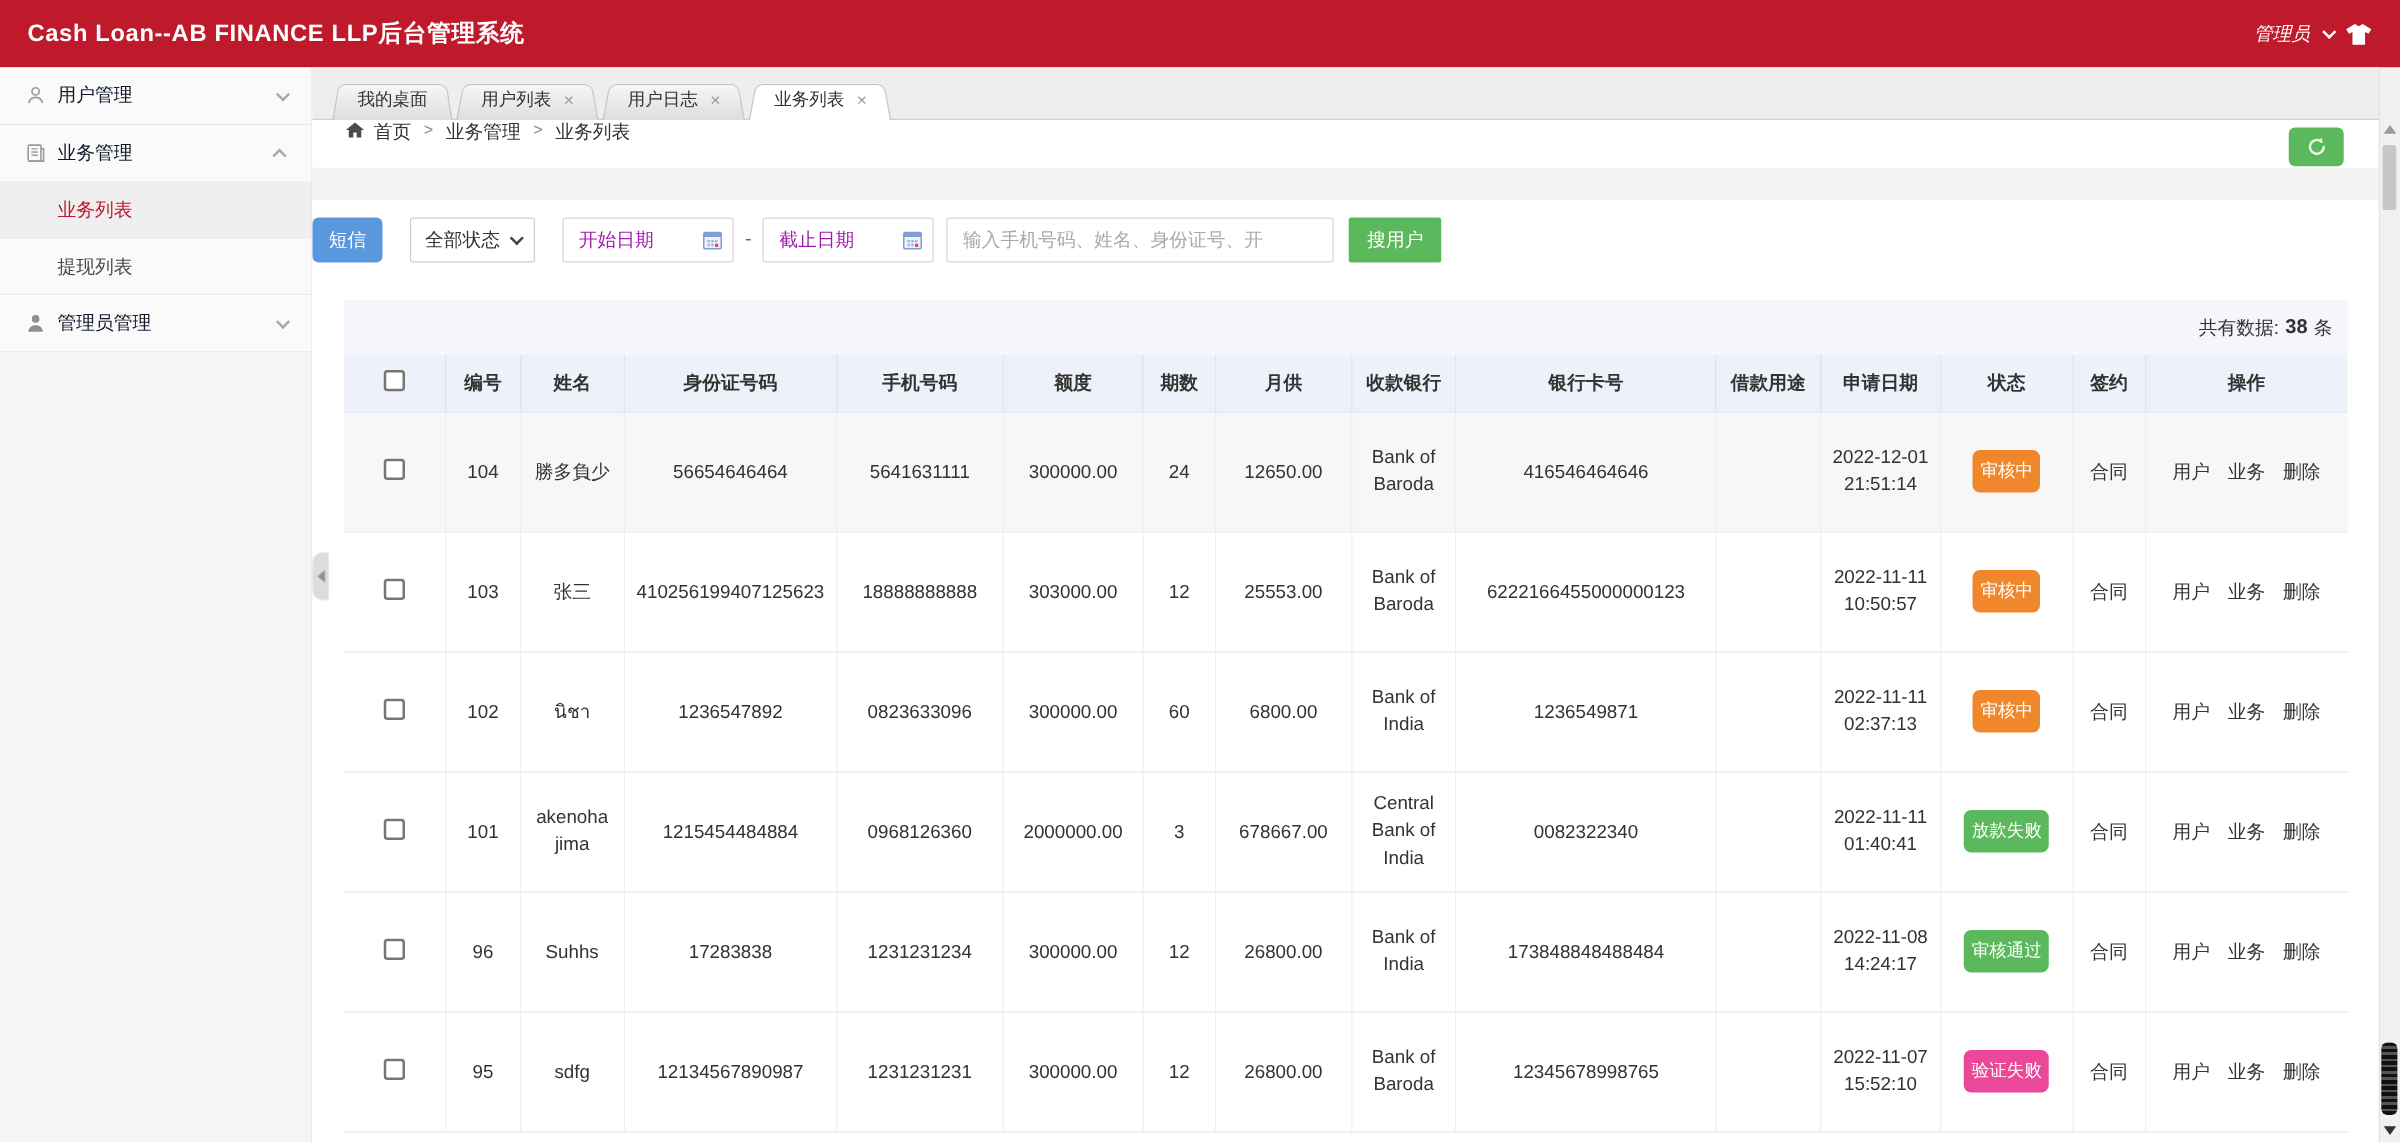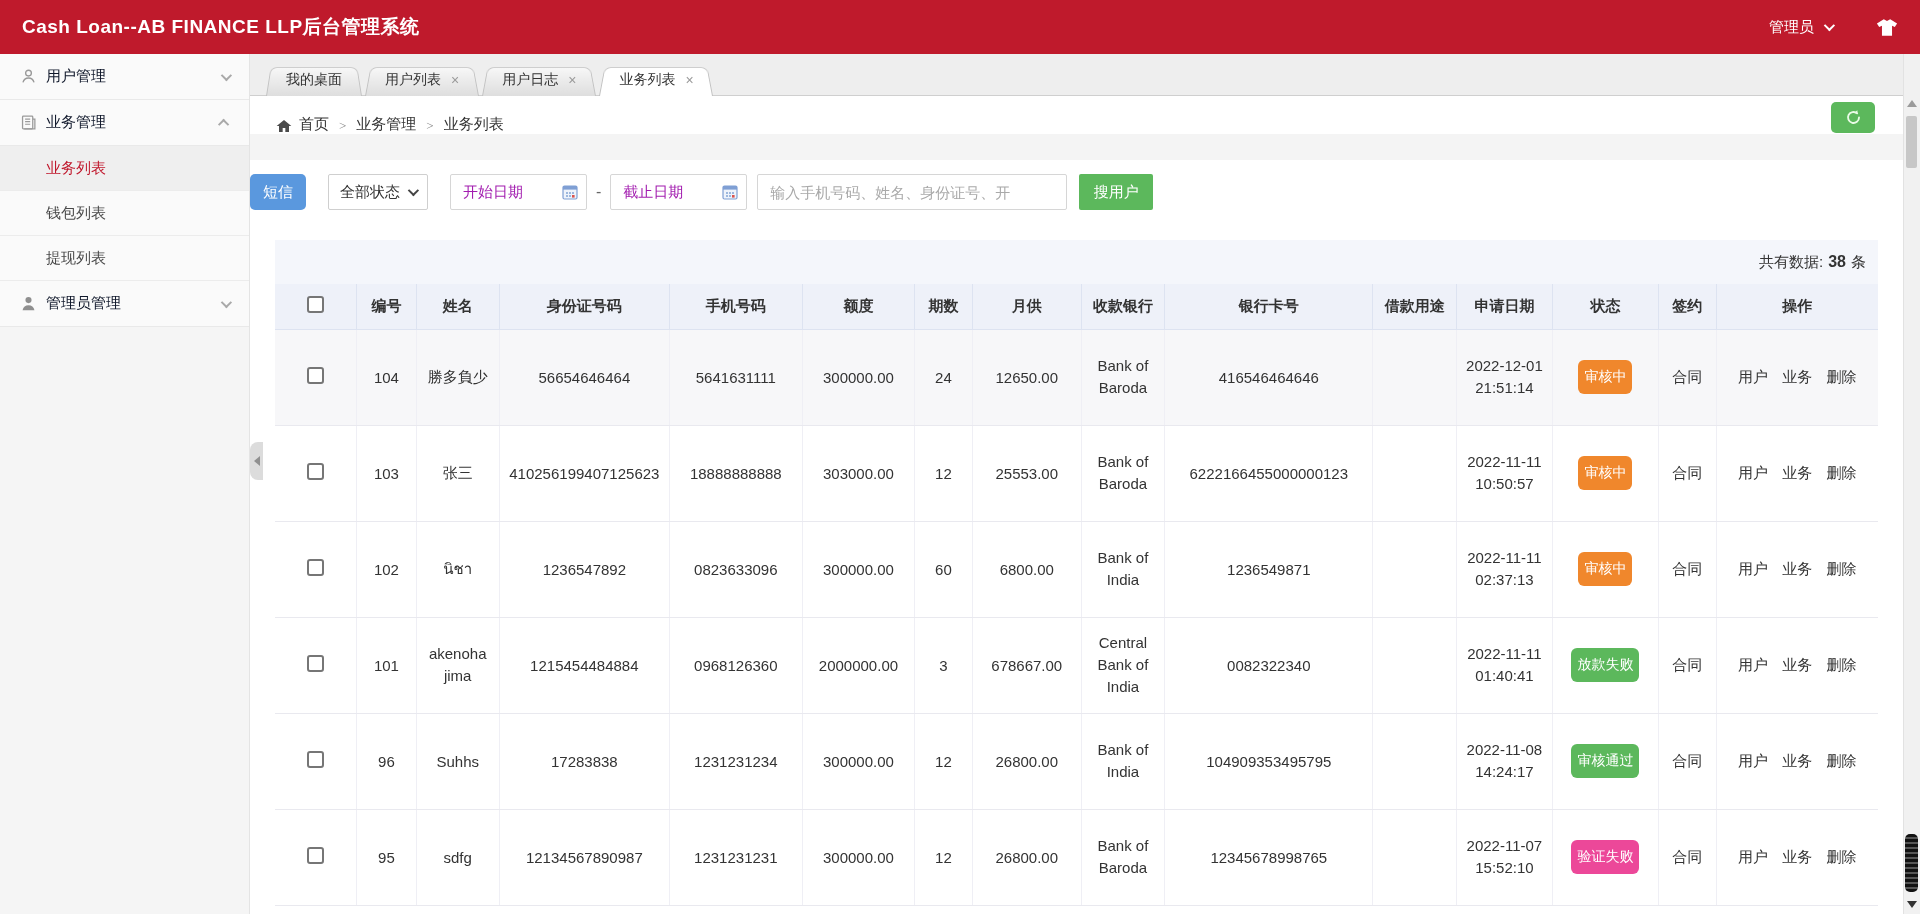--- a/index.html
+++ b/index.html
@@ -3,21 +3,21 @@
 <meta charset="utf-8">
 <style>
   * { margin:0; padding:0; box-sizing:border-box; }
   html,body { width:1920px; height:914px; overflow:hidden;
     font-family:"Liberation Sans","DejaVu Sans",sans-serif; background:#fff; }
 
   
   .topbar { height:54px; background:#bf1a2c; display:flex; align-items:center;
     padding:0 22px; color:#fff; }
   .app-title { font-size:19px; font-weight:bold; letter-spacing:0.5px; }
-  .topbar-right { margin-left:auto; display:flex; align-items:center; gap:44px; }
+  .topbar-right { margin-left:auto; display:flex; align-items:center; gap:10px;font-style:italic; }
   .user-menu { display:flex; align-items:center; gap:10px; font-size:15px; cursor:pointer; }
   .chev { display:inline-block; width:8px; height:8px; border-right:2px solid currentColor;
     border-bottom:2px solid currentColor; }
   .chev.down { transform:rotate(45deg) translateY(-2px); }
   .chev.up   { transform:rotate(-135deg) translateY(-2px); }
 
   
   .main { display:flex; height:860px; }
   .sidebar { width:250px; background:#f5f5f5; border-right:1px solid #e4e4e4; }
   .content { flex:1; position:relative; background:#fff; display:flex; flex-direction:column; }
@@ -39,22 +39,22 @@
     padding:0 20px; margin-right:3px; font-size:14px; color:#333; cursor:pointer; }
   .tab::before { content:""; position:absolute; left:0; right:0; top:0; bottom:-1px;
     background:linear-gradient(#f7f7f7,#dedede); border:1px solid #c3c3c3;
     border-bottom:none; border-radius:7px 7px 0 0;
     transform:perspective(26px) rotateX(5deg); transform-origin:bottom; }
   .tab > * { position:relative; z-index:1; }
   .tab.active::before { background:#fff; }
   .tab-close { margin-left:10px; color:#9a9a9a; font-size:14px; line-height:1; }
 
   
-  .crumb-row { height:38px; display:flex; align-items:flex-end; padding-left:26px;
-    font-size:15px; color:#333; background:#fff; position:relative;font-family:Liberation Serif, serif; }
+  .crumb-row { height:38px; display:flex; align-items:flex-start; padding-left:26px;
+    font-size:15px; color:#333; background:#fff; position:relative; }
   .crumb-row .sep { margin:0 10px; color:#888; font-size:13px; }
   .home-ic { width:16px; height:16px; margin-right:7px; }
   .refresh-btn { position:absolute; right:28px; top:6px; width:44px; height:31px;
     background:#5cb85c; border:none; border-radius:5px; cursor:pointer;
     display:flex; align-items:center; justify-content:center; }
   .gray-band { height:26px; background:#f4f4f4; }
 
   
   .page-body { flex:1; background:#fff; }
   .filter-row { margin-top:14px; display:flex; 
@@ -155,23 +155,20 @@
       <svg class="micon" viewBox="0 0 20 20">
           <rect x="3" y="2.5" width="12" height="15" rx="1" fill="none" stroke="#9a9a9a" stroke-width="1.5"></rect>
           <path d="M15 6h2.5v11.5H5" fill="none" stroke="#9a9a9a" stroke-width="1.5"></path>
           <path d="M6 6h6 M6 9h6 M6 12h6" stroke="#9a9a9a" stroke-width="1.3"></path>
         </svg>
       <span>业务管理</span>
       <span class="chev up mchev"></span>
     </div>
     <div class="sub-item active">
       <span>业务列表</span>
-    </div>
-    <div class="sub-item">
-      <span>钱包列表</span>
     </div>
     <div class="sub-item">
       <span>提现列表</span>
     </div>
     <div class="menu-item">
       <svg class="micon" viewBox="0 0 20 20">
           <circle cx="10" cy="6" r="3.6" fill="#8f8f8f"></circle>
           <path d="M3 18c.8-4.2 3.4-6 7-6s6.2 1.8 7 6z" fill="#8f8f8f"></path>
         </svg>
       <span>管理员管理</span>
@@ -378,21 +375,21 @@
             <tr>
               <td><span class="cb"></span></td>
               <td>96</td>
               <td>Suhhs</td>
               <td class="brk">17283838</td>
               <td>1231231234</td>
               <td>300000.00</td>
               <td>12</td>
               <td>26800.00</td>
               <td class="wrap">Bank of India</td>
-              <td class="brk">104909353495795</td>
+              <td class="brk">173848848488484</td>
               <td></td>
               <td class="brk wrap">2022-11-08 14:24:17</td>
               <td><span class="badge" data-color="green">审核通过</span></td>
               <td><a class="sign">合同</a></td>
               <td>
                 <a class="op">用户</a>
                 <a class="op">业务</a>
                 <a class="op">删除</a>
               </td>
             </tr>

